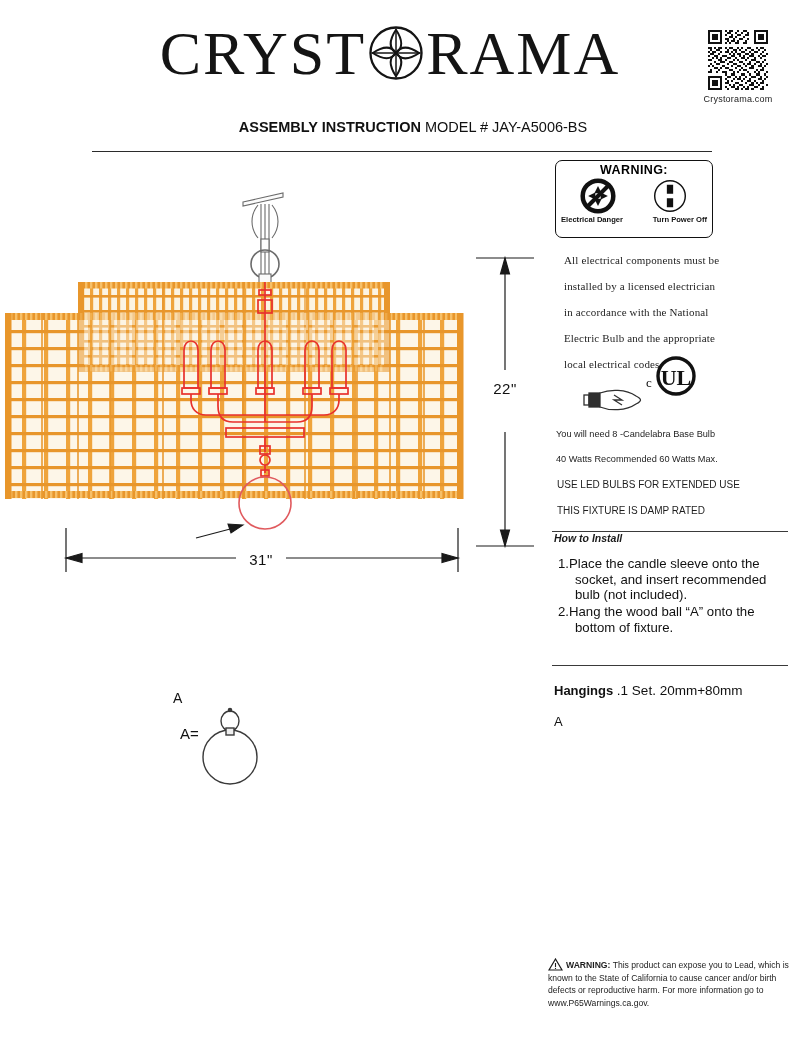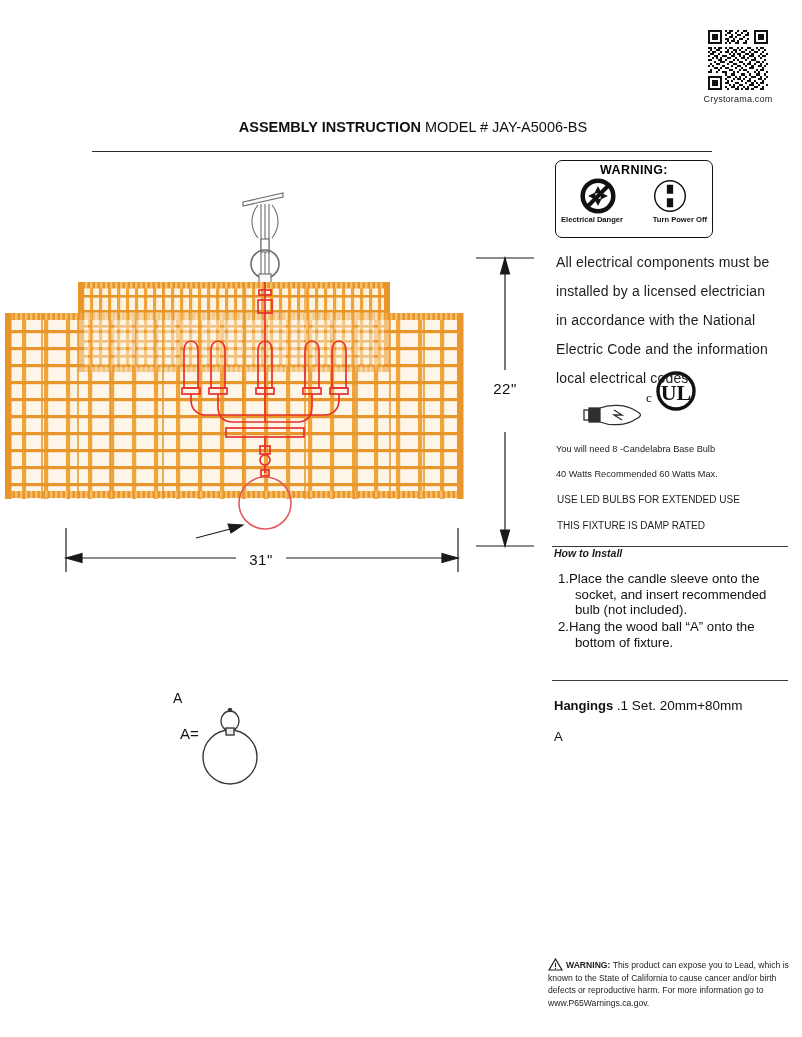--- a/index.html
+++ b/index.html
@@ -75,22 +75,22 @@
     text-align: center; font-size: 12.5px; font-weight: 700; letter-spacing: .4px;
     margin-top: 2px; color: #000;
   }
   #warning-icons { display: flex; justify-content: space-around; align-items: center; height: 38px; padding: 0 6px; }
   #warning-captions {
     display: flex; justify-content: space-between; padding: 0 5px;
     font-size: 7.6px; font-weight: 600; color: #111;
   }
 
   .elec-line {
-    font-size: 14px; color: #1d1d1d; line-height: 1; margin-left: 8px;
-    letter-spacing: .15px; white-space: nowrap;
+    font-size: 11px; color: #1d1d1d; line-height: 1; margin-left: 16px;
+    letter-spacing: .15px; white-space: nowrap; font-family: Liberation Serif, serif;
   }
   #elec-block { margin-top: 17px; }
   #elec-block .elec-line { margin-bottom: 15px; }
   #ul-row { position: relative; height: 0; }
   #ul-mark { position: absolute; left: 96px; top: -30px; }
 
   #bulb-icon-wrap { margin-top: 5px; margin-left: 32px; }
 
   #bulb-block { margin-top: 10px; }
   #bulb-block .bline { font-size: 9.2px; color: #1d1d1d; margin-left: 8px; margin-bottom: 15px; white-space: nowrap; }
@@ -118,20 +118,33 @@
   #prop65-tri { display: inline-block; vertical-align: -3px; margin-right: 3px; }
 </style>
 </head>
 <body>
 
 <div id="page">
 
   <div id="header">
 
     <div id="logo-wrap">
+      <div id="logo-row">
+        <span class="logo-part">CRYST</span>
+        <svg id="logo-medallion" viewBox="0 0 100 100">
+          <circle cx="50" cy="50" r="44" fill="none" stroke="#141414" stroke-width="4"></circle>
+          <path d="M50 10 C38 28 38 42 50 50 C62 42 62 28 50 10 Z" fill="none" stroke="#141414" stroke-width="3.4"></path>
+          <path d="M50 90 C38 72 38 58 50 50 C62 58 62 72 50 90 Z" fill="none" stroke="#141414" stroke-width="3.4"></path>
+          <path d="M10 50 C28 38 42 38 50 50 C42 62 28 62 10 50 Z" fill="none" stroke="#141414" stroke-width="3.4"></path>
+          <path d="M90 50 C72 38 58 38 50 50 C58 62 72 62 90 50 Z" fill="none" stroke="#141414" stroke-width="3.4"></path>
+          <line x1="50" y1="8" x2="50" y2="92" stroke="#141414" stroke-width="2.6"></line>
+          <line x1="8" y1="50" x2="92" y2="50" stroke="#141414" stroke-width="2.6"></line>
+        </svg>
+        <span class="logo-part">RAMA</span>
+      </div>
     </div>
 
     <div id="qr-block">
       <svg id="qr-code" viewBox="0 0 29 29" shape-rendering="crispEdges">
         <rect width="29" height="29" fill="#fff"></rect>
         <g fill="#111">
           <rect x="0" y="0" width="7" height="1"></rect>
             <rect x="0" y="6" width="7" height="1"></rect>
           <rect x="0" y="0" width="1" height="7"></rect>
             <rect x="6" y="0" width="1" height="7"></rect>
@@ -520,21 +533,21 @@
       <div id="warning-captions">
         <span>Electrical Danger</span>
         <span>Turn Power Off</span>
       </div>
     </div>
 
     <div id="elec-block">
       <div class="elec-line">All electrical components must be</div>
       <div class="elec-line">installed by a licensed electrician</div>
       <div class="elec-line">in accordance with the National</div>
-      <div class="elec-line">Electric Code and the information</div>
+      <div class="elec-line">Electric Bulb and the appropriate</div>
       <div class="elec-line">local electrical codes.</div>
       <div id="ul-row">
         <svg id="ul-mark" width="56" height="42" viewBox="0 0 56 42">
           <text x="2" y="32" font-family="Liberation Serif, serif" font-size="13" fill="#111">c</text>
           <circle cx="32" cy="21" r="18" fill="none" stroke="#111" stroke-width="3.4"></circle>
           <text x="32" y="30" font-family="Liberation Serif, serif" font-size="22" font-weight="700" fill="#111" text-anchor="middle">UL</text>
         </svg>
       </div>
     </div>
 

